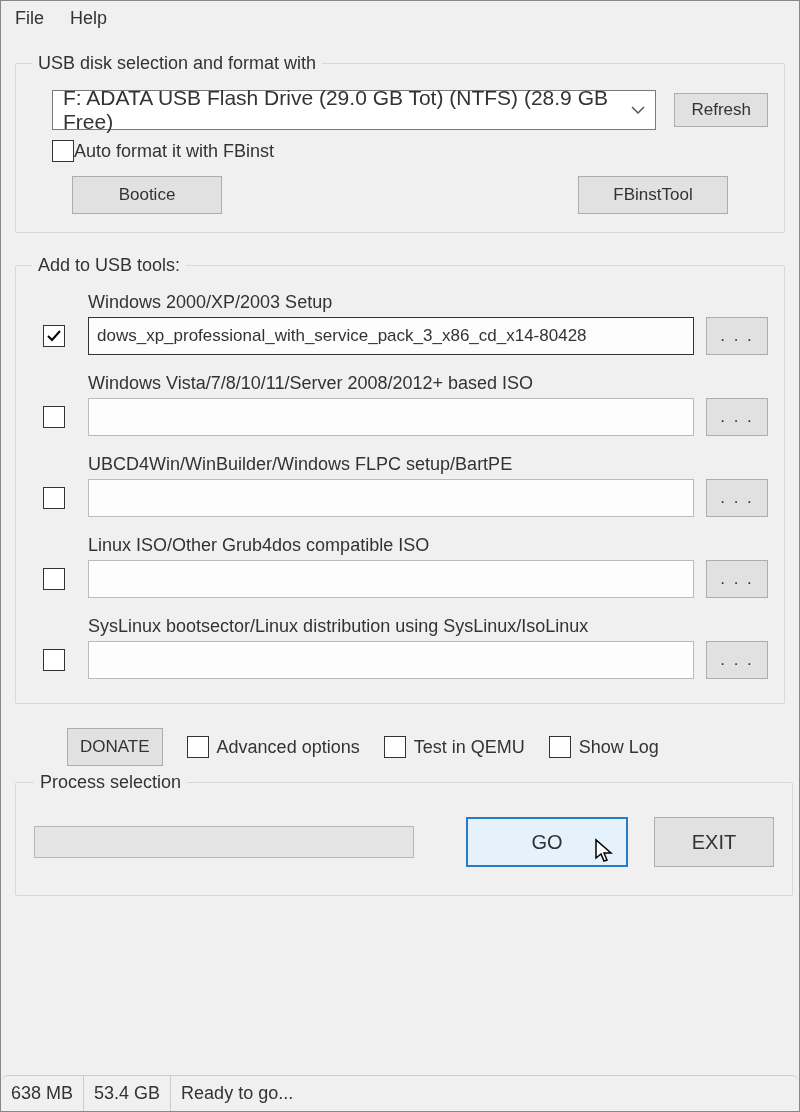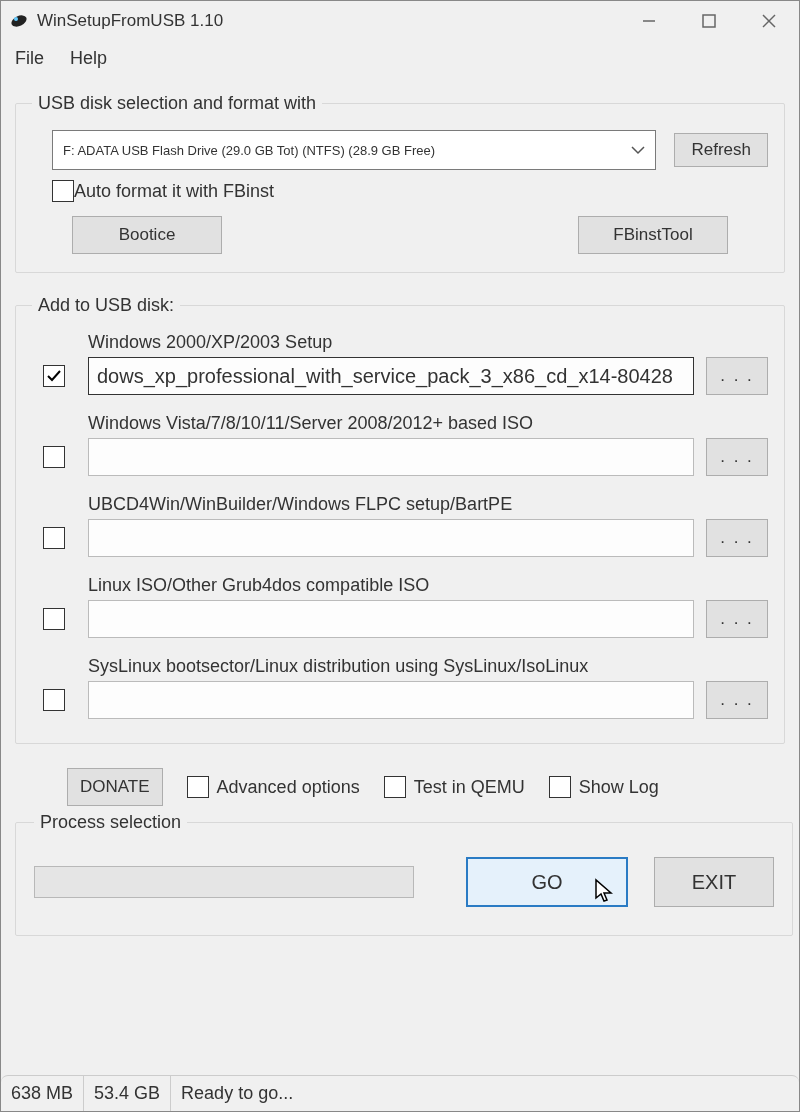--- a/index.html
+++ b/index.html
@@ -69,21 +69,21 @@
     .disk-row { display: flex; align-items: center; gap: 18px; margin-bottom: 10px; padding-left:20px;}
     .disk-select {
       flex: 1;
       height: 40px;
       border: 1px solid #7a7a7a;
       background: #fff;
       display: flex;
       align-items: center;
       justify-content: space-between;
       padding: 0 10px;
-      font-size: 13px;
+      font-size: 21px;
       color: #333;
     }
     .chev { font-size: 16px; color: #555; }
     .btn {
       background: #e1e1e1;
       border: 1px solid #adadad;
       padding: 6px 16px;
       font-size: 17px;
       color: #333;
       cursor: default;
@@ -103,21 +103,21 @@
     .item { margin-bottom: 18px; padding-left: 0; }
     .item-label { padding-left: 56px; font-size: 18px; margin-bottom: 4px; }
     .item-row { display:flex; align-items:center; gap: 12px; }
     .item-chk-wrap { width: 44px; display:flex; justify-content:center; }
     .item-input {
       flex: 1;
       height: 38px;
       border: 1px solid #bbb;
       background: #fdfdfd;
       padding: 0 8px;
-      font-size: 20px;
+      font-size: 17px;
       color: #333;
       display:flex; align-items:center;
       overflow:hidden; white-space:nowrap;
     }
     .item-input.active { border: 1px solid #333; }
     .browse-btn {
       width: 62px; height: 38px;
       background: #e1e1e1;
       border: 1px solid #adadad;
       font-size: 17px; letter-spacing: 2px;
@@ -168,47 +168,20 @@
       background:#f0f0f0; font-size:18px; color:#333;border-radius:7px;
     }
     .status-bar > div { padding: 5px 10px; border-right: 1px solid #ccc; display:flex; align-items:center;}
     .status-bar > div:last-child { border-right:none; flex:1; }
   </style>
 </head>
 <body>
 
 <div class="window">
 
-  <div class="title-bar">
-    <div class="app-icon">
-      <svg width="18" height="18" viewBox="0 0 18 18">
-          <ellipse cx="9" cy="9" rx="8" ry="5" fill="#222" transform="rotate(-25 9 9)"></ellipse>
-          <circle cx="6" cy="7" r="2" fill="#6cf"></circle>
-        </svg>
-    </div>
-    <div class="title">WinSetupFromUSB 1.10</div>
-    <div class="win-btns">
-      <div class="win-btn">
-        <svg width="14" height="14">
-            <line x1="1" y1="7" x2="13" y2="7" stroke="#666" stroke-width="1.5"></line>
-          </svg>
-      </div>
-      <div class="win-btn">
-        <svg width="14" height="14">
-            <rect x="1" y="1" width="12" height="12" fill="none" stroke="#666" stroke-width="1.5"></rect>
-          </svg>
-      </div>
-      <div class="win-btn">
-        <svg width="14" height="14">
-            <line x1="1" y1="1" x2="13" y2="13" stroke="#666" stroke-width="1.5"></line>
-            <line x1="13" y1="1" x2="1" y2="13" stroke="#666" stroke-width="1.5"></line>
-          </svg>
-      </div>
-    </div>
-  </div>
 
   <div class="menu-bar">
     <span>File</span>
     <span>Help</span>
   </div>
 
   <div class="content">
 
     <fieldset class="group">
       <legend>USB disk selection and format with</legend>
@@ -230,21 +203,21 @@
         <span>Auto format it with FBinst</span>
       </div>
 
       <div class="toolbtns">
         <div class="btn">Bootice</div>
         <div class="btn">FBinstTool</div>
       </div>
     </fieldset>
 
     <fieldset class="group" style="padding-bottom:6px;">
-      <legend>Add to USB disk:</legend>
+      <legend>Add to USB tools:</legend>
       <div id="items-container">
           <div class="item">
             <div class="item-label">Windows 2000/XP/2003 Setup</div>
             <div class="item-row">
               <div class="item-chk-wrap">
                 <div class="chk">
                   <svg width="16" height="16">
                     <polyline points="2,8 6,12 14,3" fill="none" stroke="#000" stroke-width="2"></polyline>
                   </svg>
                 </div>

